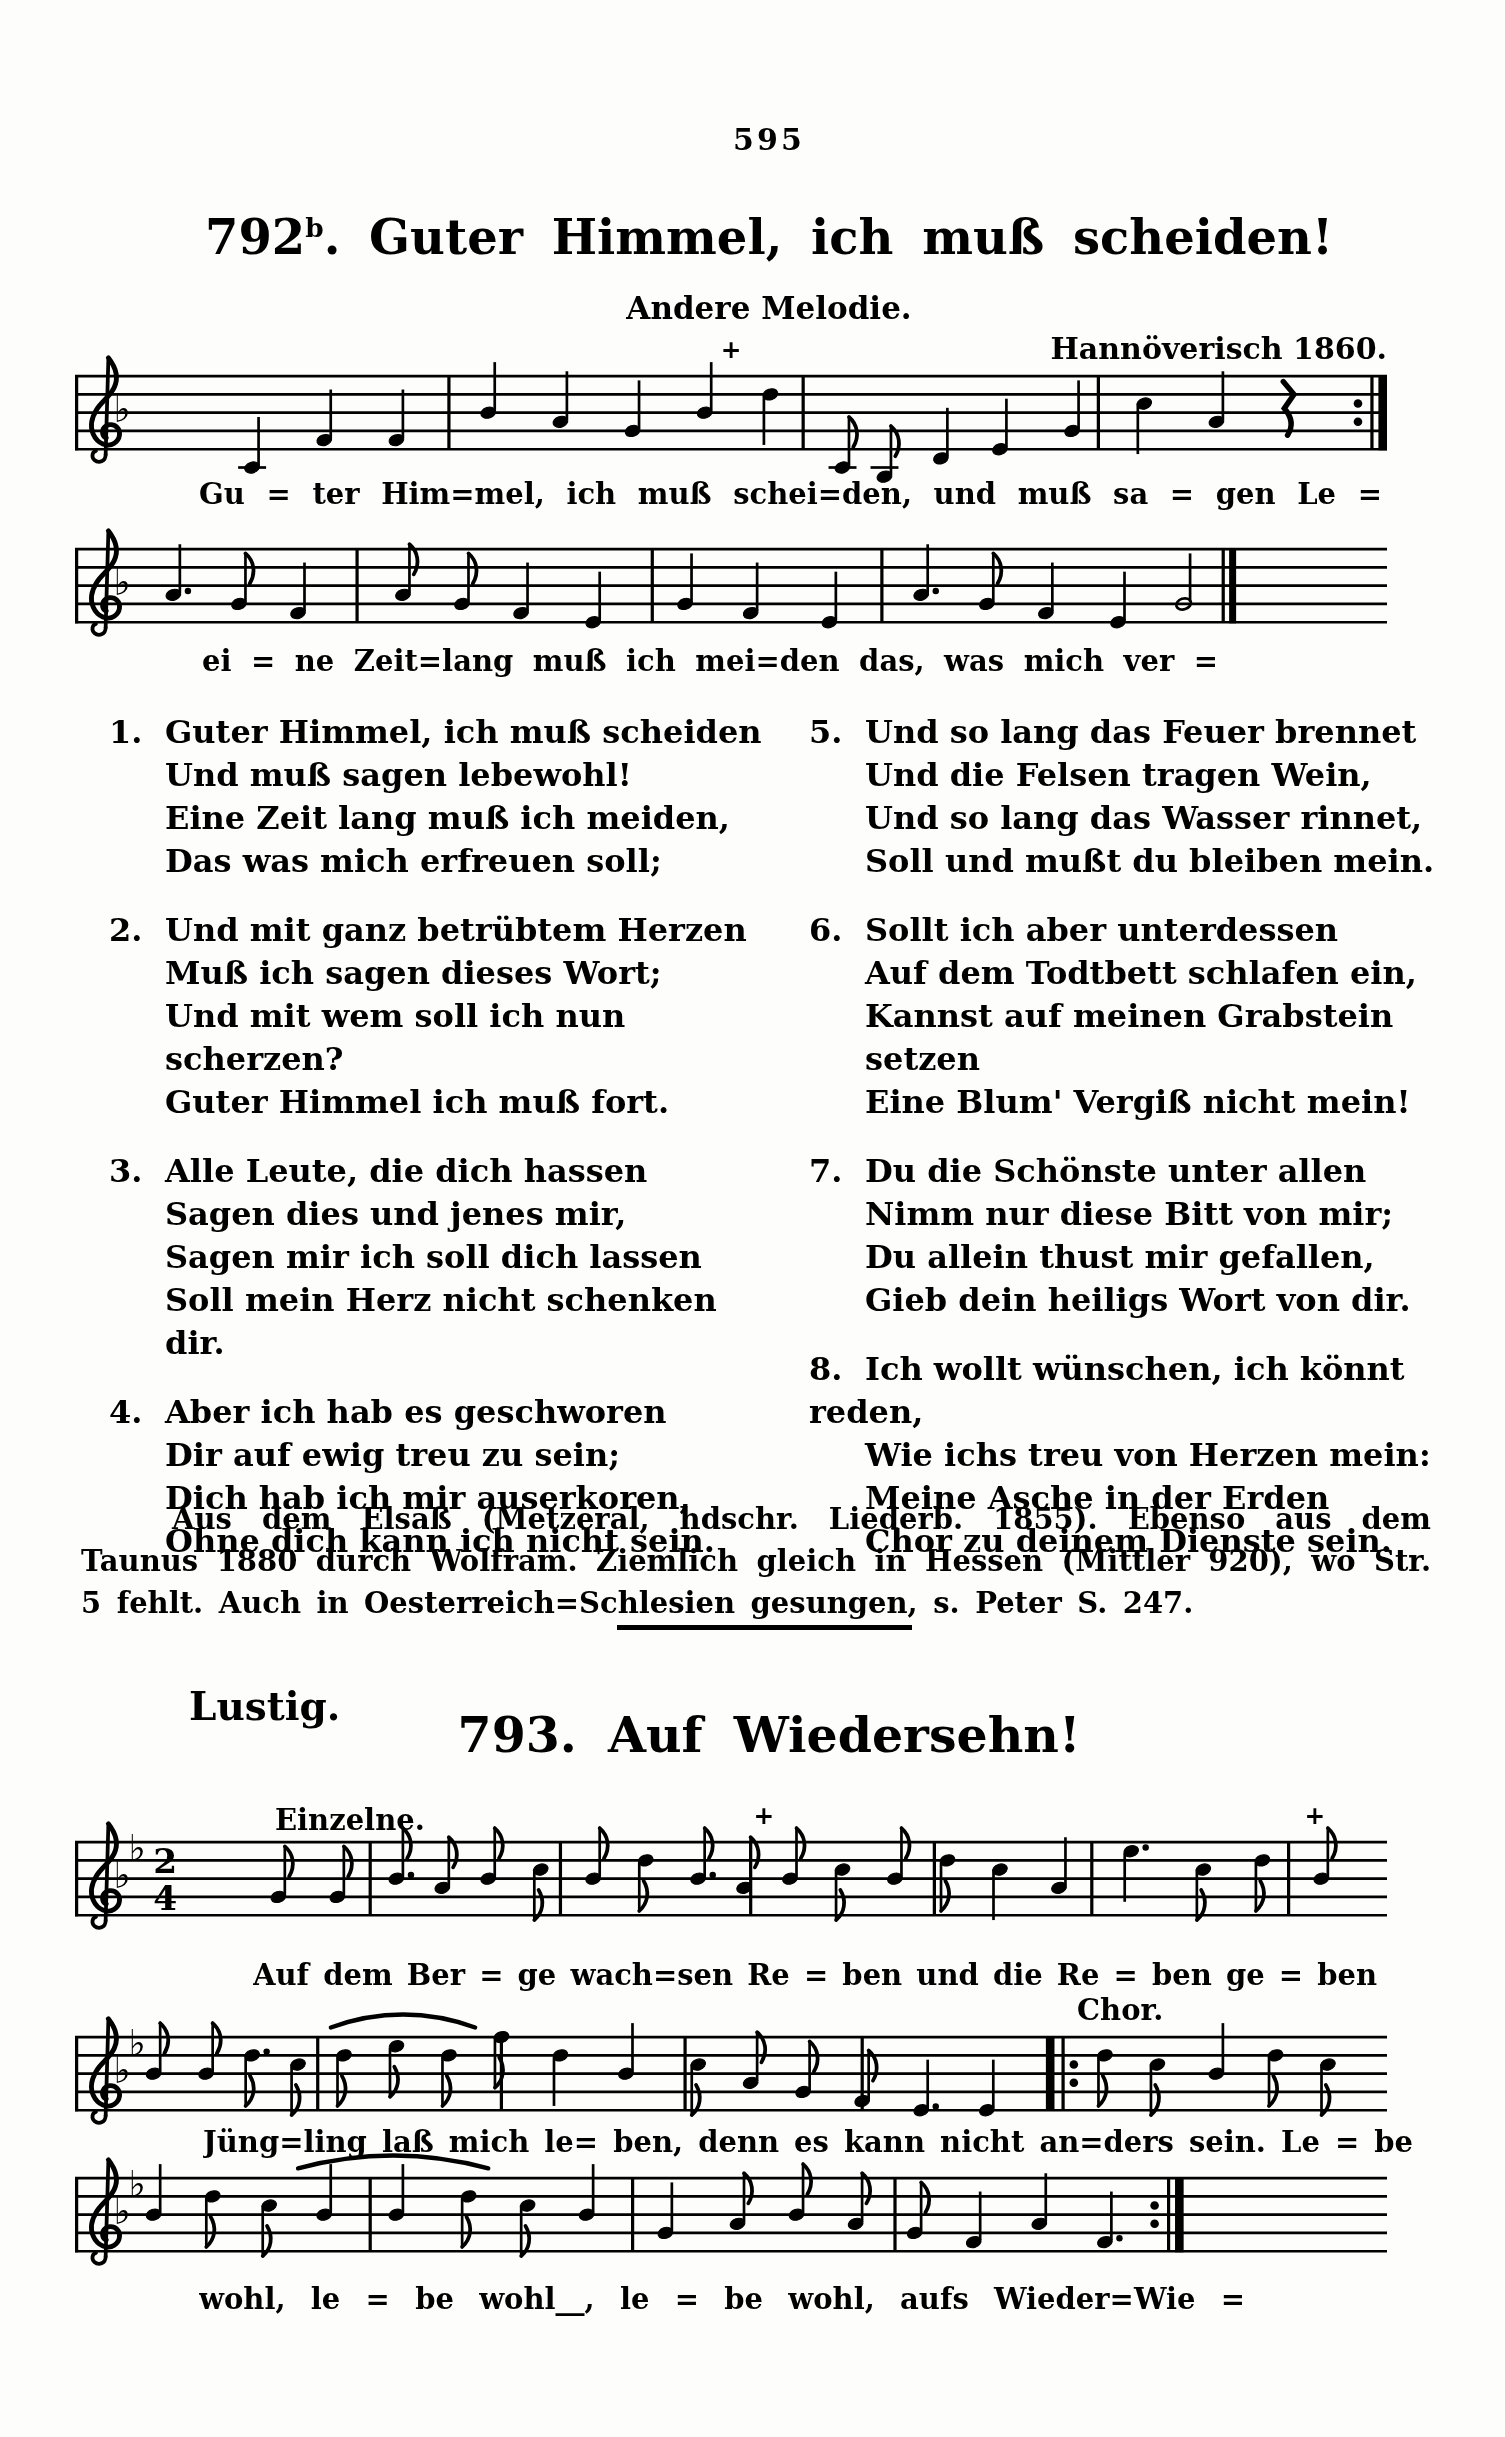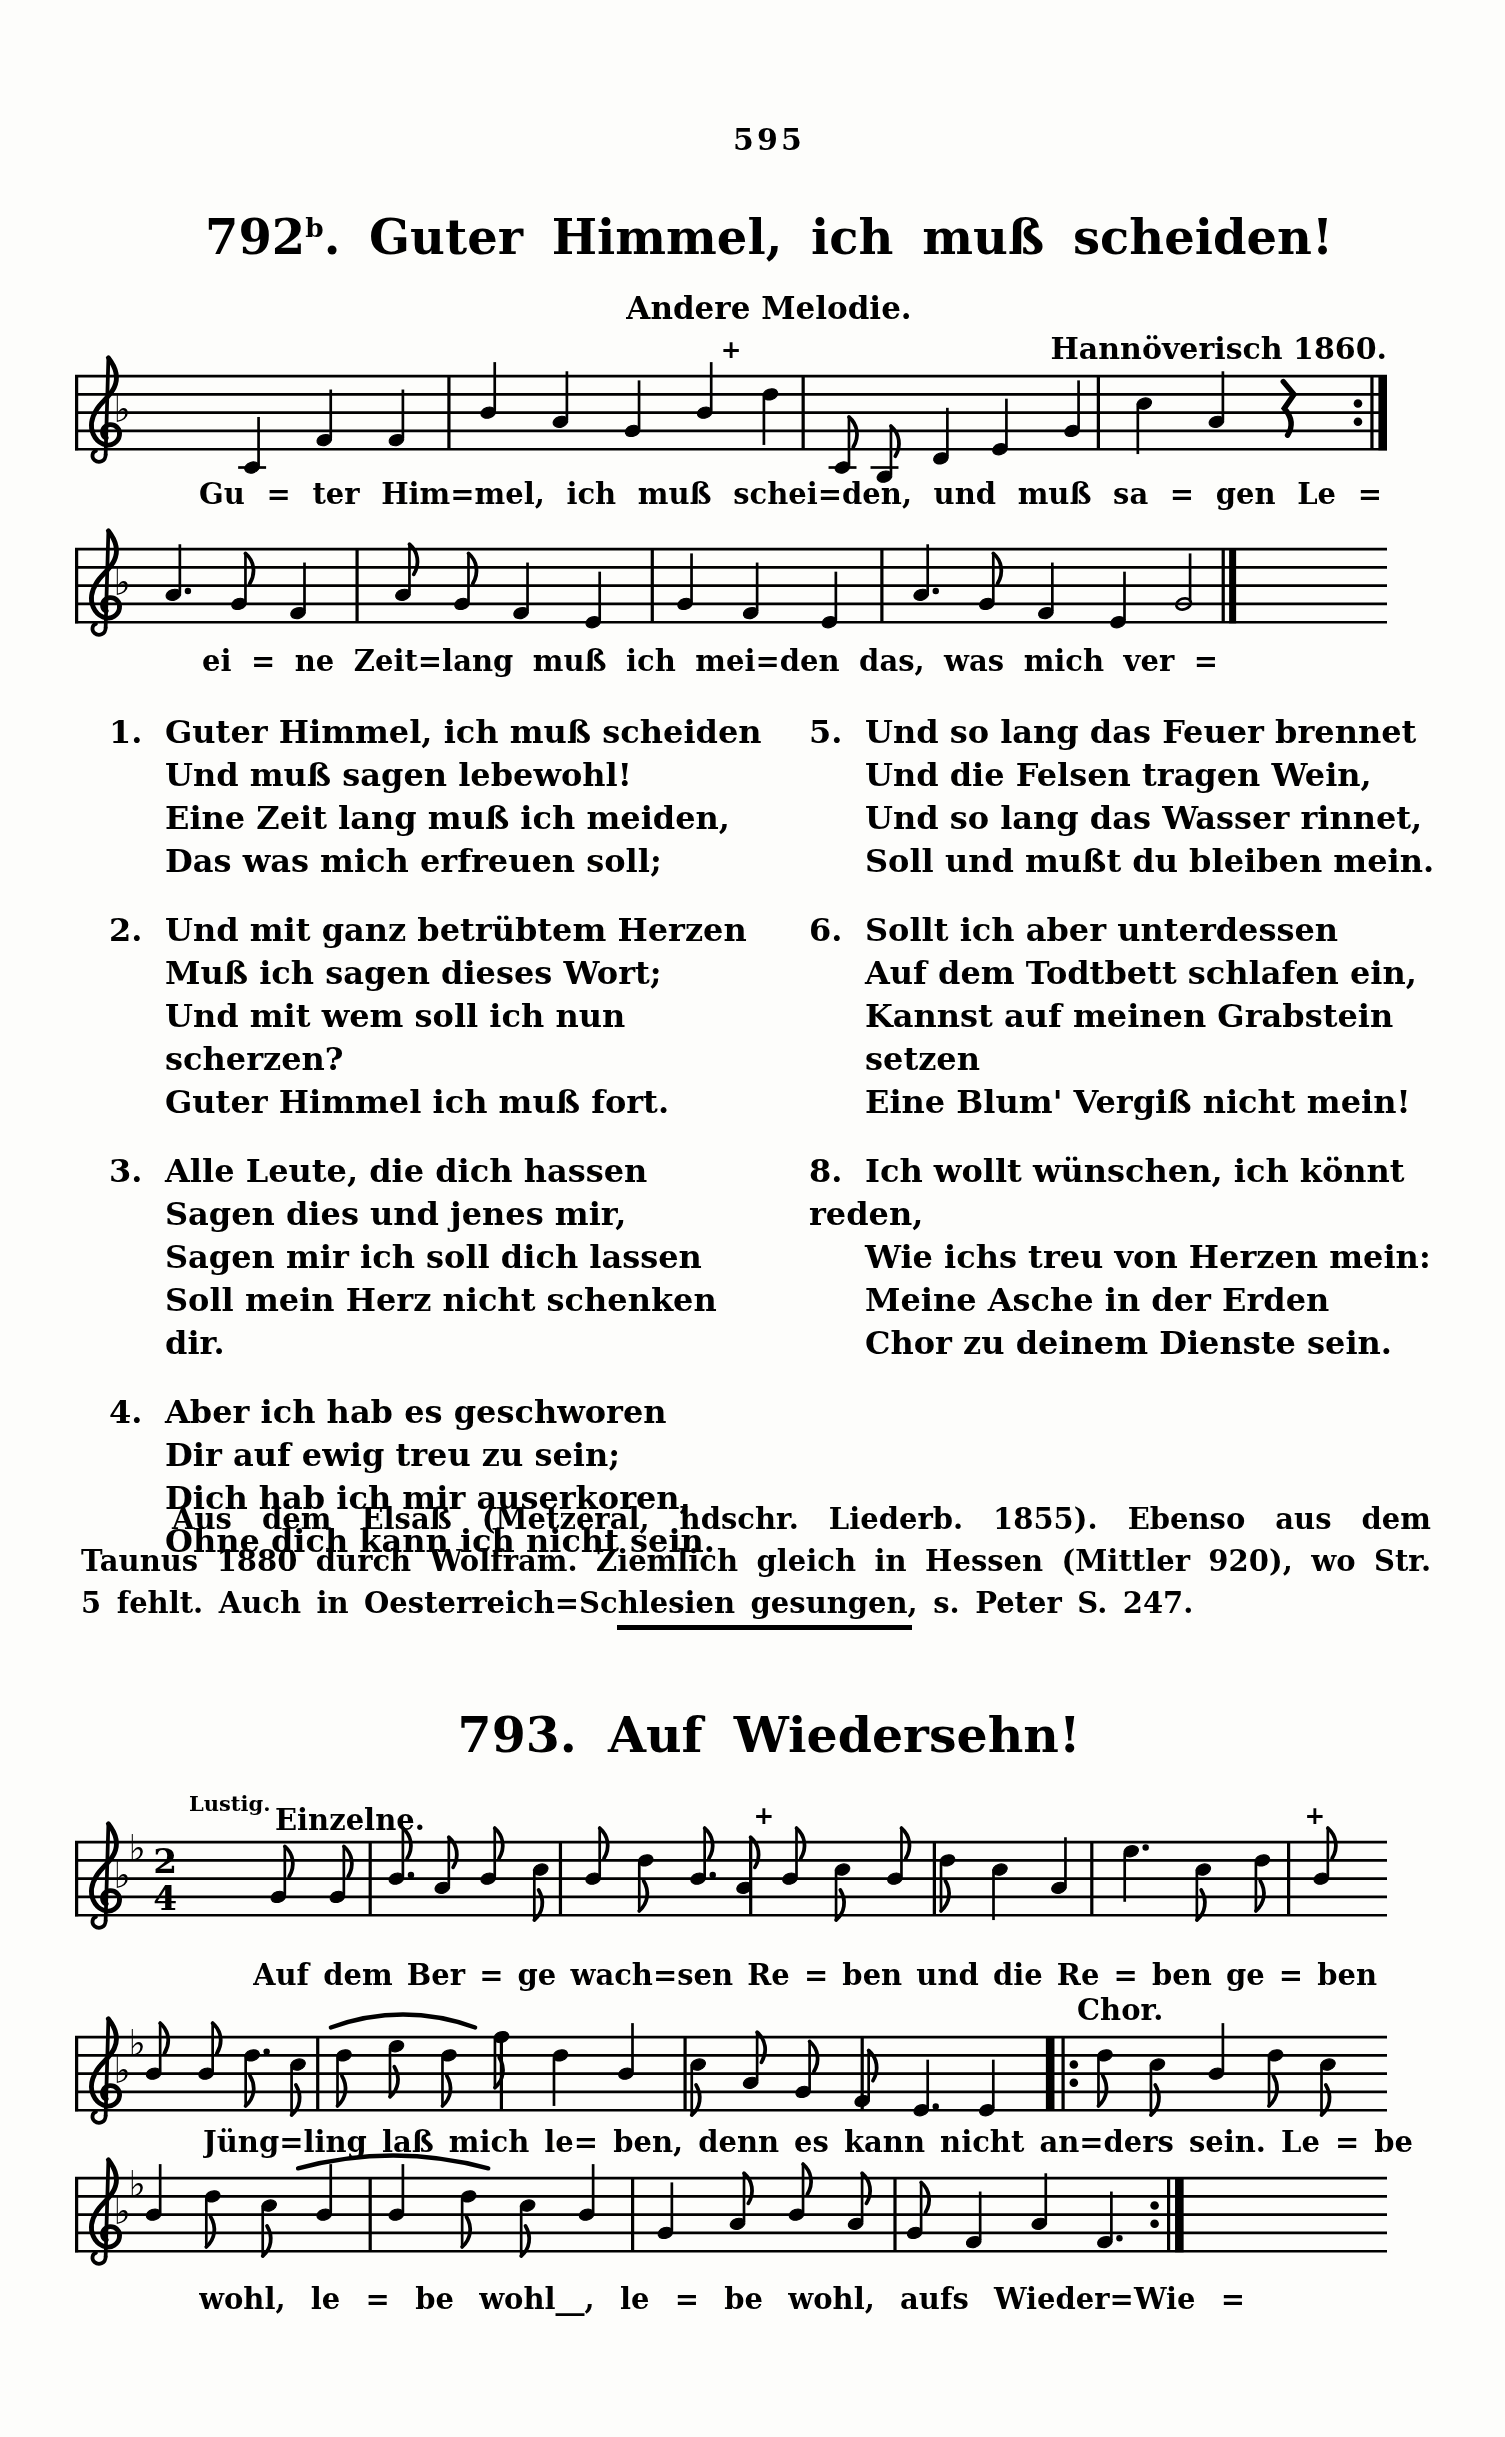--- a/index.html
+++ b/index.html
@@ -24,21 +24,21 @@
   .vcol-right{left:781px;}
   .verse{margin-bottom:26px;margin-left:28px;}
   .vnum{display:inline-block;width:56px;}
   .ind{padding-left:56px;}
   .footnote{
     top:1498px;left:81px;width:1350px;font-size:29px;line-height:42px;
     text-align:justify;text-indent:91px;word-spacing:5.4px;
   }
   .divider{top:1625px;left:617px;width:295px;height:4.8px;background:#000;}
   .title2{top:1706px;font-size:49px;word-spacing:14px;}
-  .tempo{top:1791px;left:189px;font-size:21px;}
+  .tempo{top:1683px;left:189px;font-size:39px;}
   .voice{top:1803px;left:275px;font-size:29px;}
   .chor{top:1993px;left:1077px;font-size:29px;}
   svg{position:absolute;overflow:visible;}
 </style>
 </head>
 <body>
 
 <div class="abs centerband pagenum">595</div>
 
 <div class="abs centerband title1"><span>792</span><sup>b</sup><span>. Guter Himmel, ich muß scheiden!</span></div>
@@ -431,20 +431,26 @@
       <div class="vline ind">Und so lang das Wasser rinnet,</div>
       <div class="vline ind">Soll und mußt du bleiben mein.</div>
     </div>
     <div class="verse">
       <div class="vline"><span class="vnum">6.</span>Sollt ich aber unterdessen</div>
       <div class="vline ind">Auf dem Todtbett schlafen ein,</div>
       <div class="vline ind">Kannst auf meinen Grabstein setzen</div>
       <div class="vline ind">Eine Blum' Vergiß nicht mein!</div>
     </div>
     <div class="verse">
+      <div class="vline"><span class="vnum">7.</span>Du die Schönste unter allen</div>
+      <div class="vline ind">Nimm nur diese Bitt von mir;</div>
+      <div class="vline ind">Du allein thust mir gefallen,</div>
+      <div class="vline ind">Gieb dein heiligs Wort von dir.</div>
+    </div>
+    <div class="verse">
       <div class="vline"><span class="vnum">8.</span>Ich wollt wünschen, ich könnt reden,</div>
       <div class="vline ind">Wie ichs treu von Herzen mein:</div>
       <div class="vline ind">Meine Asche in der Erden</div>
       <div class="vline ind">Chor zu deinem Dienste sein.</div>
     </div>
   </div>
 
 <div class="abs footnote">Aus dem Elsaß (Metzeral, hdschr. Liederb. 1855). Ebenso aus dem Taunus 1880 durch Wolfram. Ziemlich gleich in Hessen (Mittler 920), wo Str. 5 fehlt. Auch in Oesterreich=Schlesien gesungen, s. Peter S. 247.</div>
 
 <div class="abs divider"></div>

